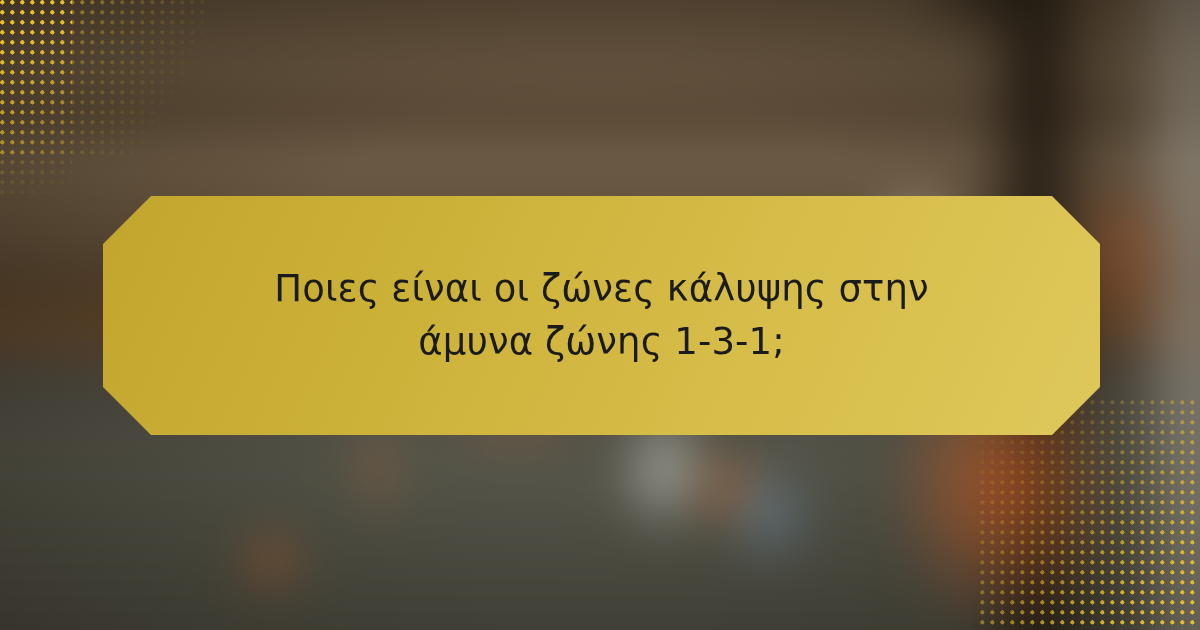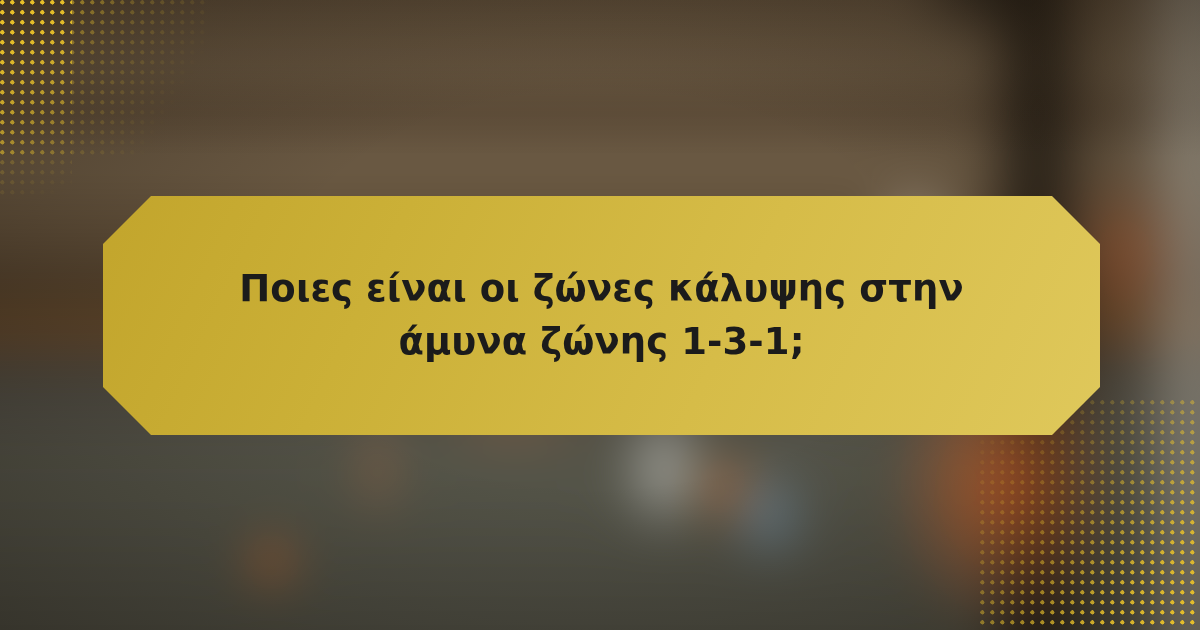--- a/index.html
+++ b/index.html
@@ -116,21 +116,21 @@
     justify-content: center;
     box-sizing: border-box;
     padding: 18px 70px;
   }
 
   .banner-text {
     color: #1b1b1b;
     font-family: "DejaVu Sans", sans-serif;
     font-size: 37px;
     line-height: 1.42;
-    font-weight: 700;
+    font-weight: 400;
     text-align: center;
     letter-spacing: .1px;
     max-width: 760px;
     margin: 0;
   }
 </style>
 </head>
 <body>
 
 <div id="stage">

